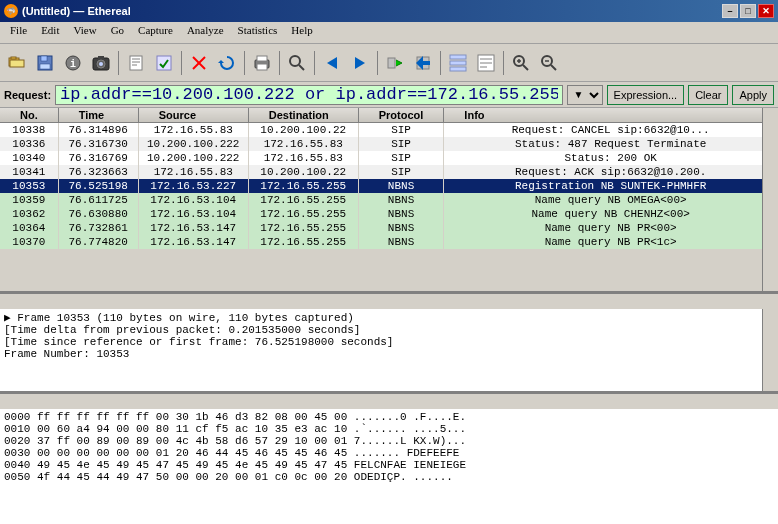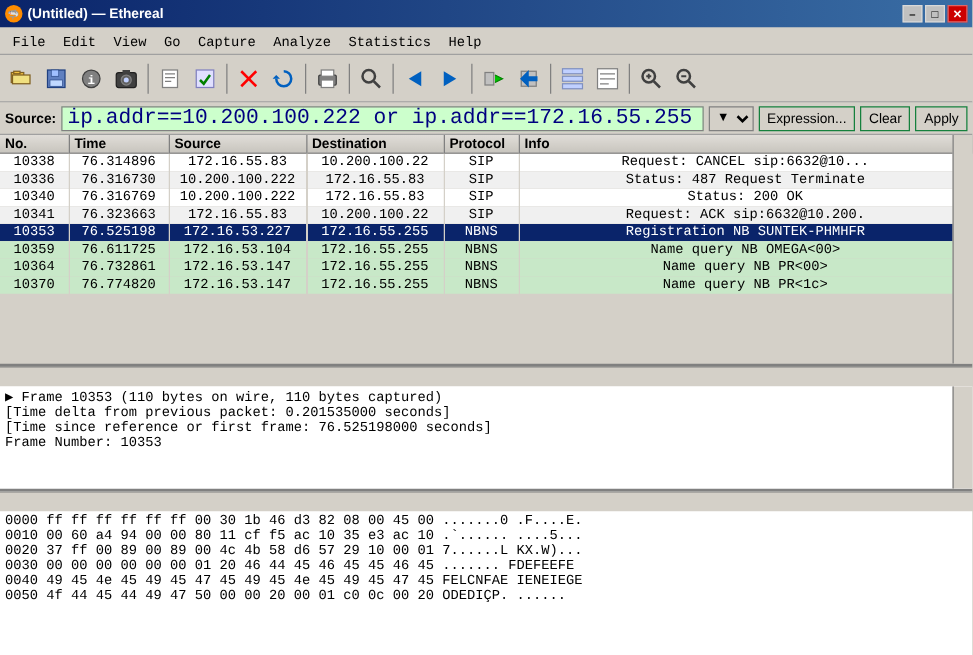--- a/index.html
+++ b/index.html
@@ -60,24 +60,24 @@
     }
     .title-btn.minimize { background: #c0c0c0; color: black; }
     .title-btn.maximize { background: #c0c0c0; color: black; }
     .title-btn.close { background: #cc0000; color: white; }
 
     
     .menu-bar {
       background: #d4d0c8;
       height: 22px;
       display: flex;
-      align-items: flex-end;
+      align-items: flex-start;
       padding: 0 4px;
       border-bottom: 1px solid #a0a0a0;
-      font-family: Liberation Mono, monospace;
+      font-family: Liberation Serif, serif;
       font-size: 11px;
       gap: 2px;
     }
     .menu-item {
       padding: 2px 6px;
       cursor: pointer;
     }
 
     
     .toolbar {
@@ -162,21 +162,21 @@
       border-collapse: collapse;
       font-size: 11px;
       font-family: 'Courier New', monospace;
     }
     .packet-table thead tr {
       background: #d4d0c8;
       border-bottom: 1px solid #808080;
     }
     .packet-table th {
       text-align: left;
-      padding: 1px 4px;
+      padding: 1px 20px;
       border-right: 1px solid #808080;
       font-family: Arial, sans-serif;
       font-size: 11px;
       font-weight: bold;
       color: black;
       background: linear-gradient(to bottom, #e0ddd8, #c8c5be);
       white-space: nowrap;
     }
     .packet-table td {
       padding: 1px 4px;
@@ -391,21 +391,21 @@
   <div class="toolbar-btn" title="Zoom out">
     <svg width="18" height="18" viewBox="0 0 18 18">
         <circle cx="7" cy="7" r="5" fill="none" stroke="#404040" stroke-width="2"></circle>
         <line x1="11" y1="11" x2="16" y2="16" stroke="#404040" stroke-width="2"></line>
         <line x1="5" y1="7" x2="9" y2="7" stroke="#404040" stroke-width="1.5"></line>
       </svg>
   </div>
 </div>
 
 <div class="filter-bar">
-  <span class="filter-label">Source:</span>
+  <span class="filter-label">Request:</span>
   <input class="filter-input" type="text" value="ip.addr==10.200.100.222 or ip.addr==172.16.55.255" style="">
   <select class="filter-dropdown">
     <option>▼</option>
   </select>
   <button class="filter-btn">Expression...</button>
   <button class="filter-btn">Clear</button>
   <button class="filter-btn">Apply</button>
 </div>
 
 <div class="packet-list-container">
@@ -463,20 +463,28 @@
   </tr>
         <tr class="nbns">
     <td>10359</td>
     <td>76.611725</td>
     <td>172.16.53.104</td>
     <td>172.16.55.255</td>
     <td>NBNS</td>
     <td>Name query NB OMEGA&lt;00&gt;</td>
   </tr>
         <tr class="nbns">
+    <td>10362</td>
+    <td>76.630880</td>
+    <td>172.16.53.104</td>
+    <td>172.16.55.255</td>
+    <td>NBNS</td>
+    <td>Name query NB CHENHZ&lt;00&gt;</td>
+  </tr>
+        <tr class="nbns">
     <td>10364</td>
     <td>76.732861</td>
     <td>172.16.53.147</td>
     <td>172.16.55.255</td>
     <td>NBNS</td>
     <td>Name query NB PR&lt;00&gt;</td>
   </tr>
         <tr class="nbns">
     <td>10370</td>
     <td>76.774820</td>

